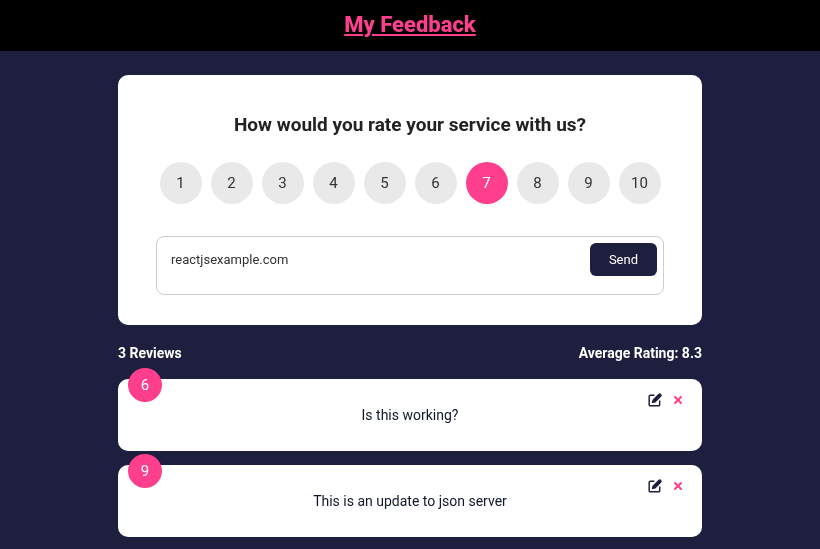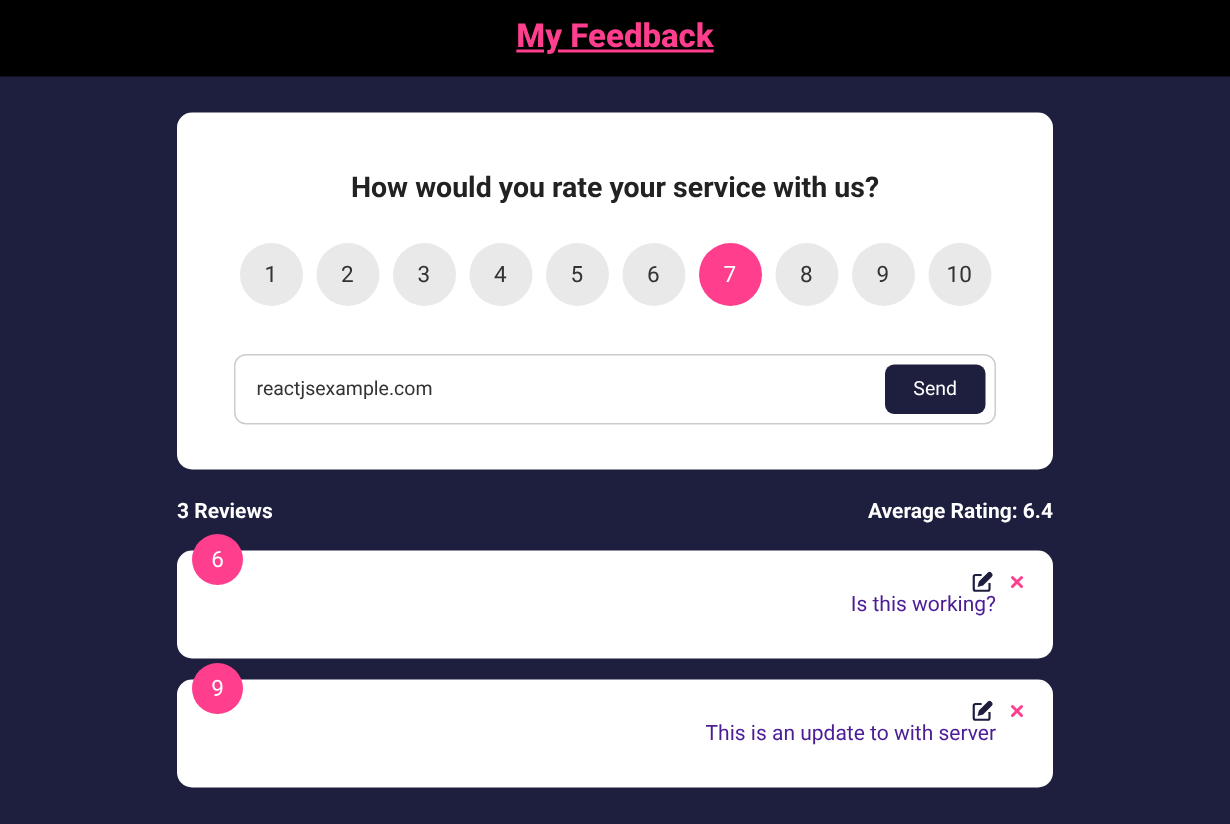--- a/index.html
+++ b/index.html
@@ -62,21 +62,21 @@
       justify-content: center;
     }
     .rating-btn.selected {
       background: #ff3f8e;
       color: #fff;
     }
     .input-row {
       display: flex;
       border: 1px solid #ccc;
       border-radius: 8px;
-      padding: 6px 6px 6px 14px;
+      padding: 6px 6px 18px 14px;
       align-items: center;
     }
     .text-input {
       flex: 1;
       border: none;
       outline: none;
       font-size: 13px;
       color: #333;
       background: transparent;
     }
@@ -132,22 +132,22 @@
       background: none;
       border: none;
       cursor: pointer;
       padding: 2px;
       display: flex;
       align-items: center;
       justify-content: center;
     }
     .review-text {
       font-size: 14px;
-      color: #4c1d95;
-      text-align: right;
+      color: #0f172a;
+      text-align: center;
     }
   </style>
 </head>
 <body>
 
 <div class="header">
   <div class="header-title">My Feedback</div>
 </div>
 
 <div class="container">
@@ -166,21 +166,21 @@
       <button class="rating-btn">10</button>
     </div>
     <div class="input-row">
       <input class="text-input" type="text" value="reactjsexample.com" style="">
       <button class="send-btn">Send</button>
     </div>
   </div>
 
   <div class="stats-row">
     <div>3 Reviews</div>
-    <div>Average Rating: 6.4</div>
+    <div>Average Rating: 8.3</div>
   </div>
 
   <div class="review-card">
     <div class="review-badge">6</div>
     <div class="review-actions">
       <button class="icon-btn">
         <span>
           <svg width="14" height="14" viewBox="0 0 24 24" fill="none" stroke="#1e1f3e" stroke-width="2.5">
               <path d="M11 4H4a2 2 0 0 0-2 2v14a2 2 0 0 0 2 2h14a2 2 0 0 0 2-2v-7"></path>
               <path d="M18.5 2.5a2.1 2.1 0 0 1 3 3L12 15l-4 1 1-4 9.5-9.5z" fill="#1e1f3e"></path>
@@ -212,15 +212,15 @@
       </button>
       <button class="icon-btn">
         <span>
           <svg width="12" height="12" viewBox="0 0 24 24" fill="none" stroke="#ff3f8e" stroke-width="4" stroke-linecap="round">
               <line x1="18" y1="6" x2="6" y2="18"></line>
               <line x1="6" y1="6" x2="18" y2="18"></line>
             </svg>
         </span>
       </button>
     </div>
-    <div class="review-text">This is an update to with server</div>
+    <div class="review-text">This is an update to json server</div>
   </div>
 </div>
 
 </body></html>

